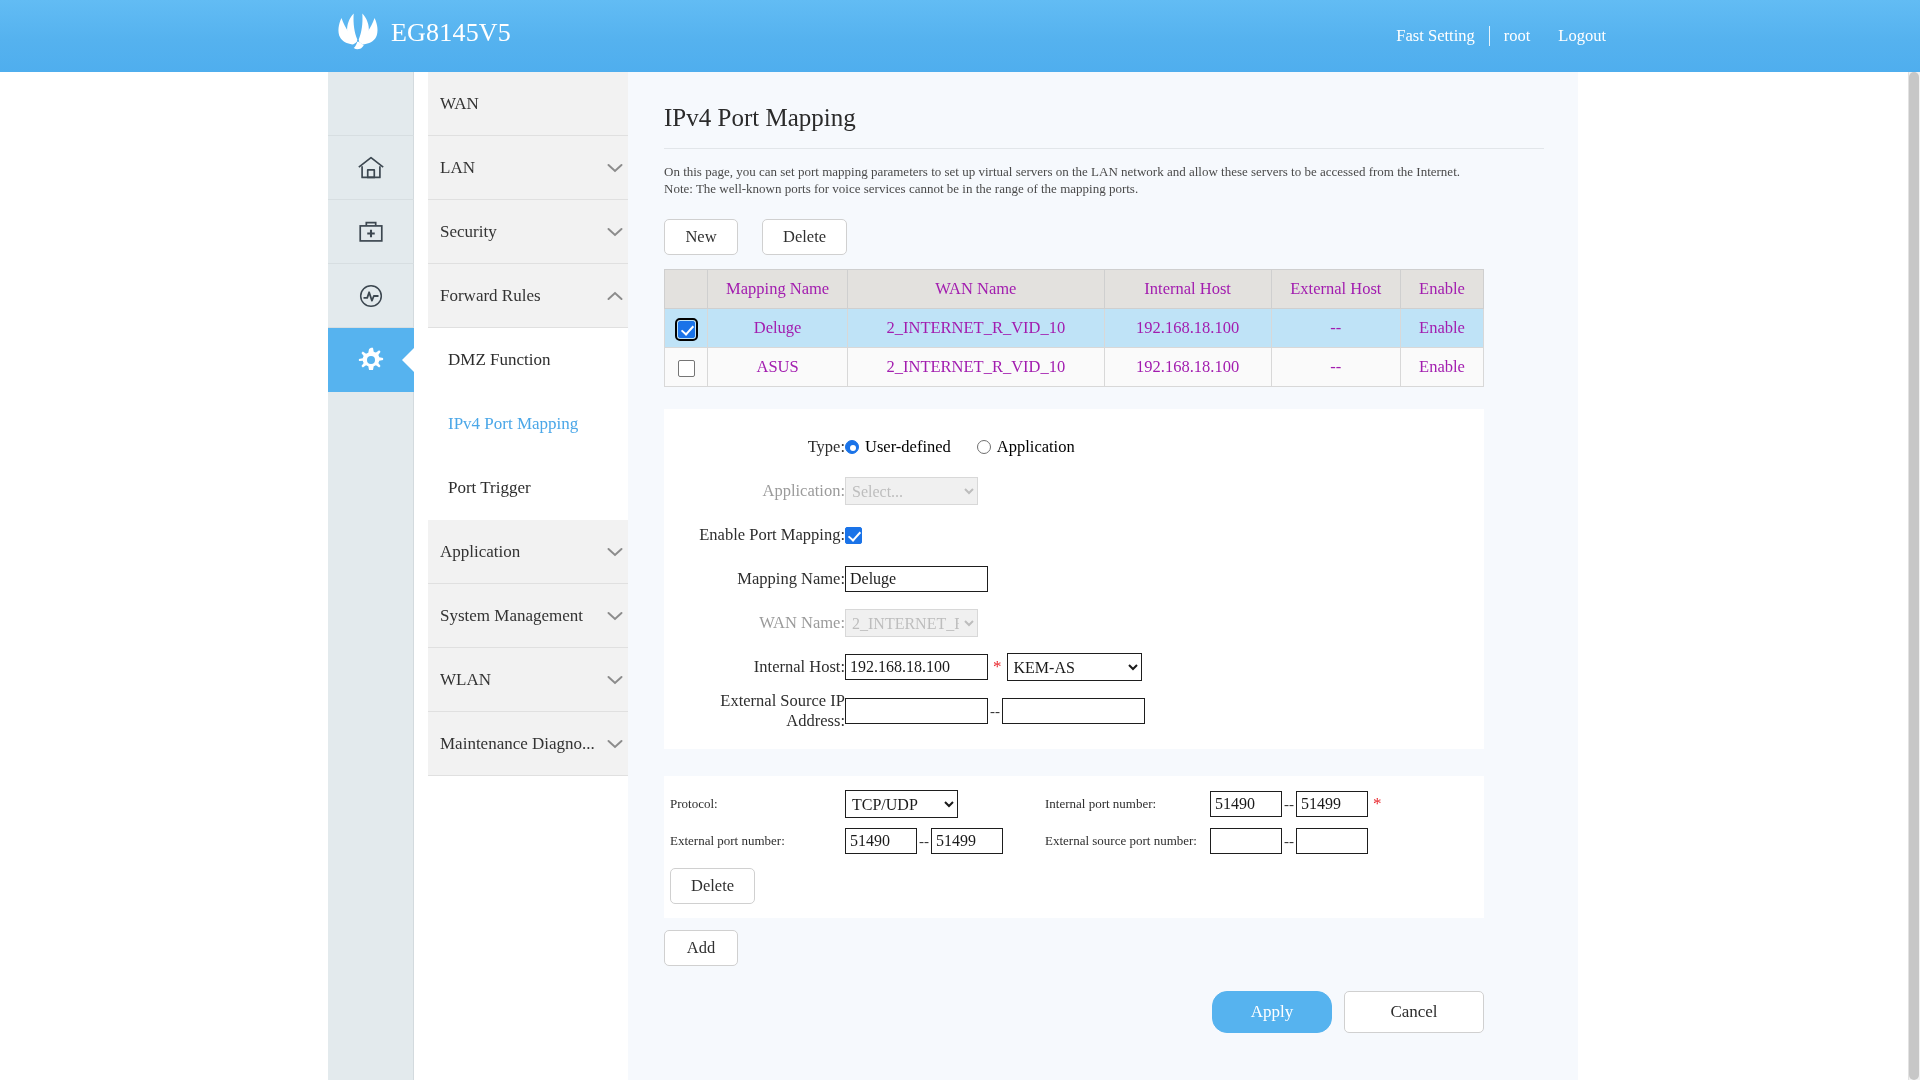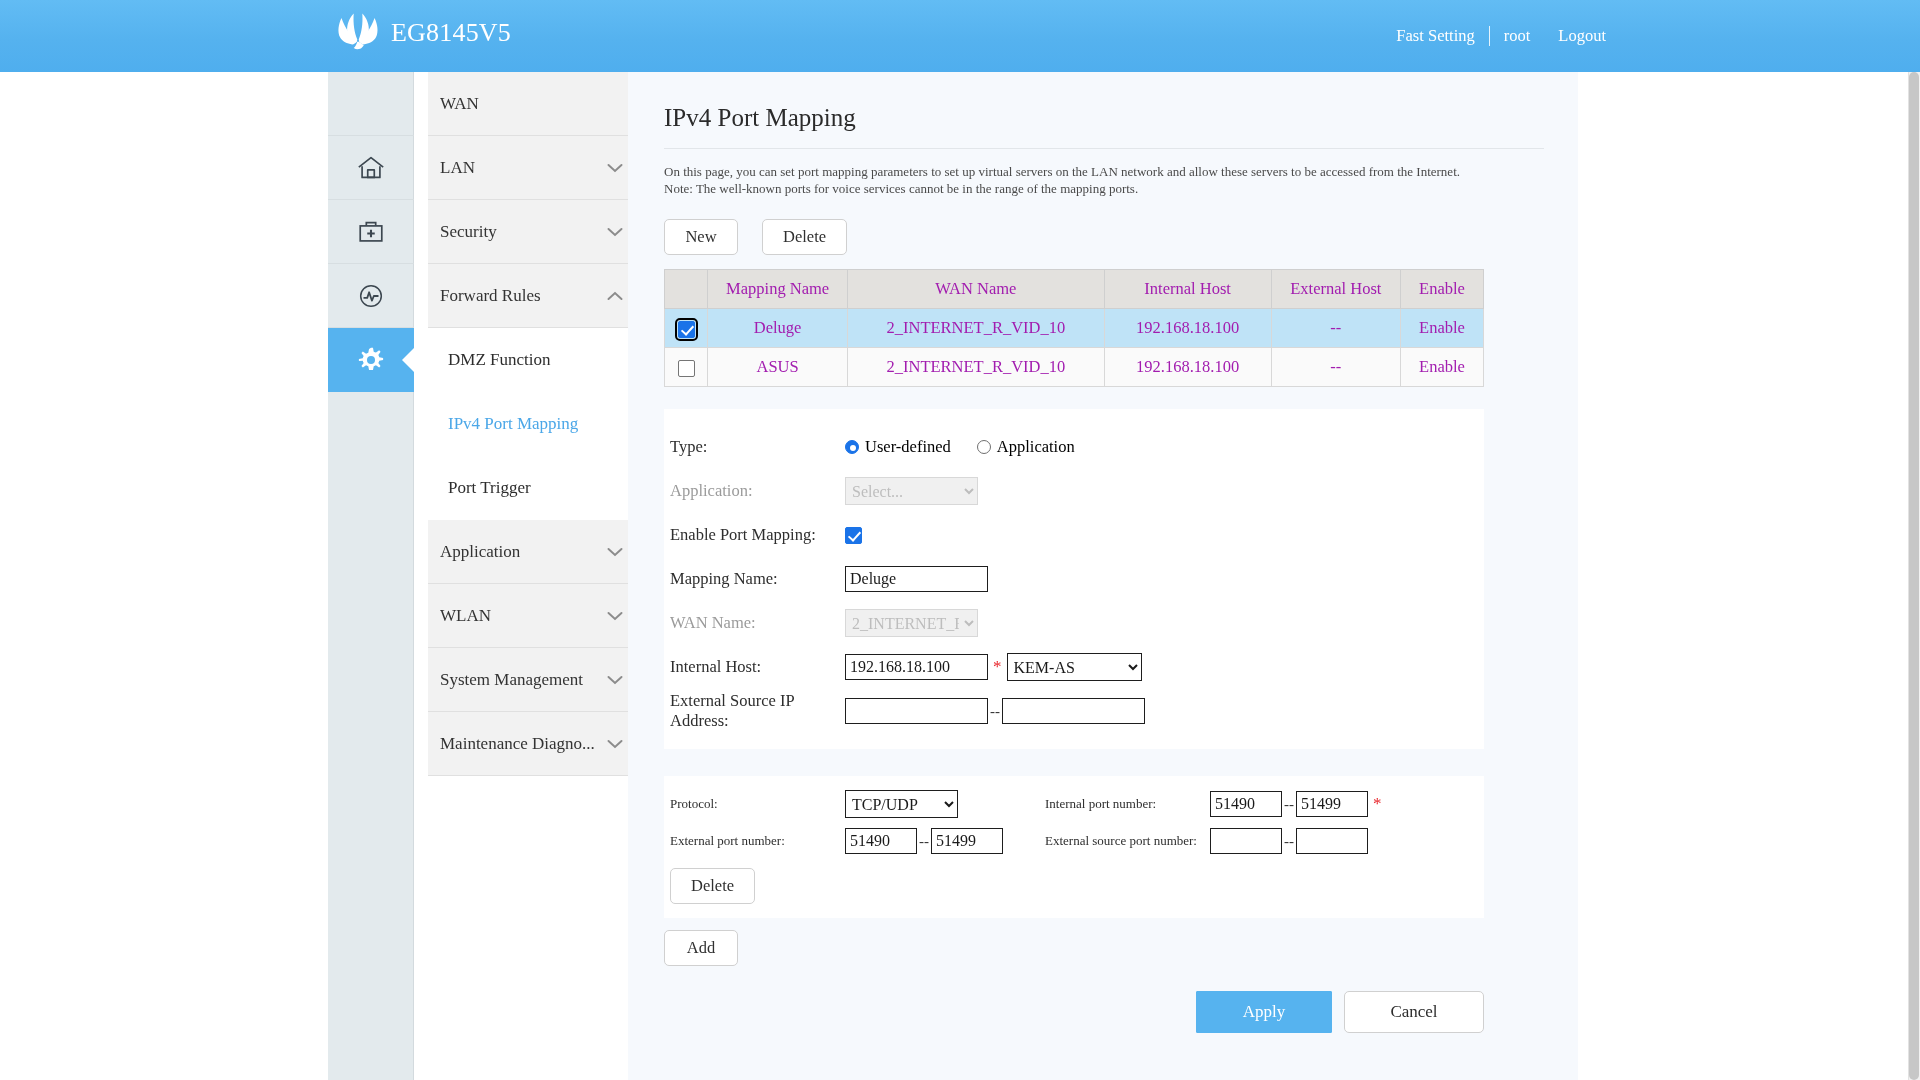--- a/index.html
+++ b/index.html
@@ -168,21 +168,21 @@
   .panel {
     background: #ffffff; margin: 22px 0 0 2px;
     width: 820px; padding: 16px 0 16px 0;
   }
   .row {
     display: flex; align-items: center;
     min-height: 44px; padding-left: 6px;
   }
   .lbl {
     width: 175px; flex: 0 0 175px;
-    font-size: 16.5px; color: #2e2e2e;
+    font-size: 16.5px; color: #2e2e2e; text-align: right;
   }
   .lbl.dim { color: #9b9b9b; }
   .ctl { display: flex; align-items: center; gap: 0px; }
 
   .radio-wrap { display: flex; align-items: center; gap: 26px; font-size: 16.5px; }
   .radio-opt { display: flex; align-items: center; gap: 6px; cursor: pointer; }
   .radio {
     width: 14px; height: 14px; border-radius: 50%;
     border: 1px solid #6f6f6f; background:#fff; display:inline-block; position:relative;
   }
@@ -229,21 +229,21 @@
   .gcell { display: flex; align-items: center; }
   .gcell .lbl2 { font-size: 13px; color: #2e2e2e; }
 
   .add-btn-wrap { margin: 12px 0 0 2px; }
   .footer-actions {
     display: flex; justify-content: flex-end; gap: 12px;
     width: 820px; margin: 25px 0 0 2px;
   }
   .btn-apply {
     background: #56b3ef; color: #ffffff; border: 1px solid #56b3ef;
-    border-radius: 1px; padding: 10px 0; width: 136px; text-align:center;
+    border-radius: 15px; padding: 10px 0; width: 120px; text-align:center;
     font-size: 17px; font-family:"Liberation Serif",serif; cursor:pointer;
   }
   .btn-cancel {
     background: #ffffff; color: #2b2b2b; border: 1px solid #d0d0d0;
     border-radius: 5px; padding: 10px 0; width: 140px; text-align:center;
     font-size: 17px; font-family:"Liberation Serif",serif; cursor:pointer;
   }
 
   .right-blank {
     position: absolute; left: 1578px; top: 0;
@@ -373,28 +373,28 @@
     </div>
 
     <div class="menu-item">
       <span class="mlabel">Application</span>
       <svg class="chev" viewBox="0 0 16 10">
         <path d="M1.5 2 L8 8 L14.5 2" fill="none" stroke="#8c8c8c" stroke-width="2" stroke-linecap="round"></path>
       </svg>
     </div>
 
     <div class="menu-item">
+      <span class="mlabel">System Management</span>
+      <svg class="chev" viewBox="0 0 16 10">
+        <path d="M1.5 2 L8 8 L14.5 2" fill="none" stroke="#8c8c8c" stroke-width="2" stroke-linecap="round"></path>
+      </svg>
+    </div>
+
+    <div class="menu-item">
       <span class="mlabel">WLAN</span>
-      <svg class="chev" viewBox="0 0 16 10">
-        <path d="M1.5 2 L8 8 L14.5 2" fill="none" stroke="#8c8c8c" stroke-width="2" stroke-linecap="round"></path>
-      </svg>
-    </div>
-
-    <div class="menu-item">
-      <span class="mlabel">System Management</span>
       <svg class="chev" viewBox="0 0 16 10">
         <path d="M1.5 2 L8 8 L14.5 2" fill="none" stroke="#8c8c8c" stroke-width="2" stroke-linecap="round"></path>
       </svg>
     </div>
 
     <div class="menu-item">
       <span class="mlabel">Maintenance Diagno...</span>
       <svg class="chev" viewBox="0 0 16 10">
         <path d="M1.5 2 L8 8 L14.5 2" fill="none" stroke="#8c8c8c" stroke-width="2" stroke-linecap="round"></path>
       </svg>

